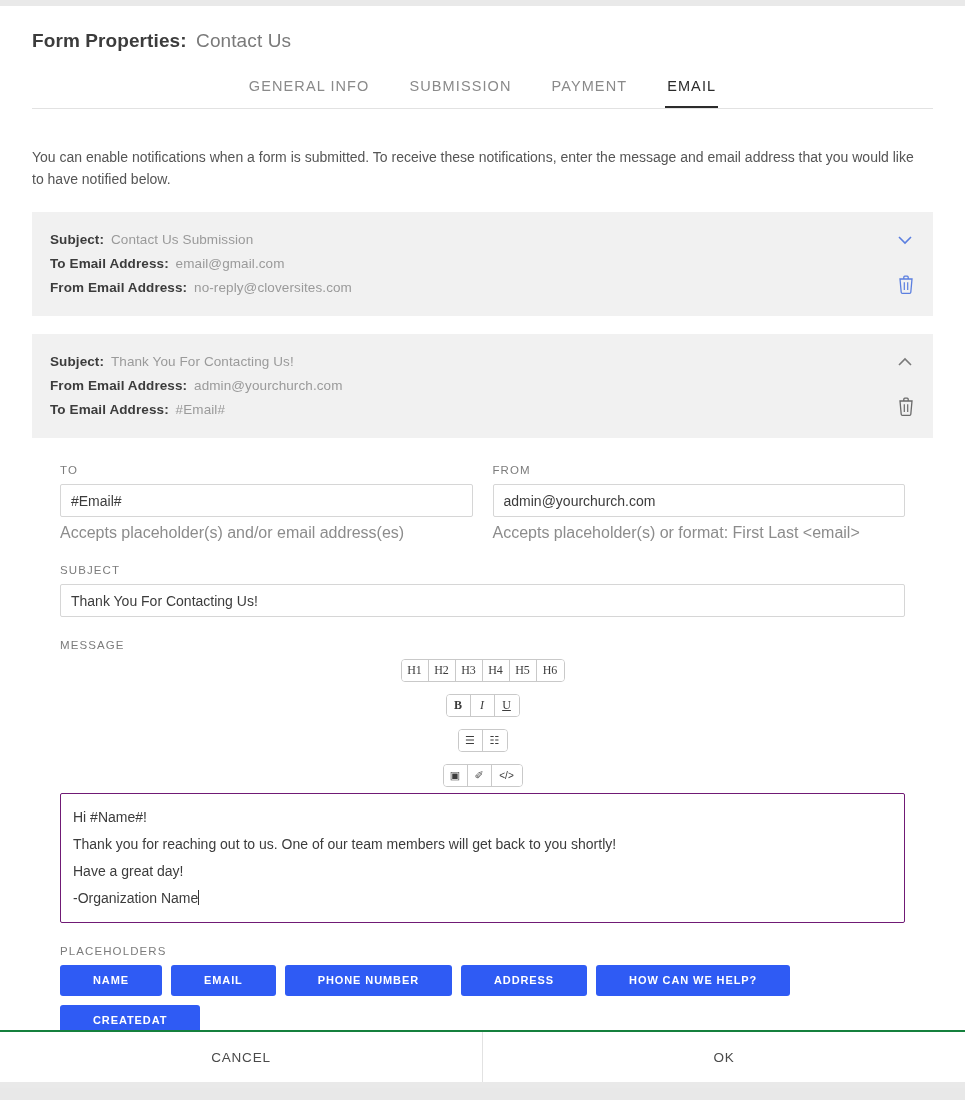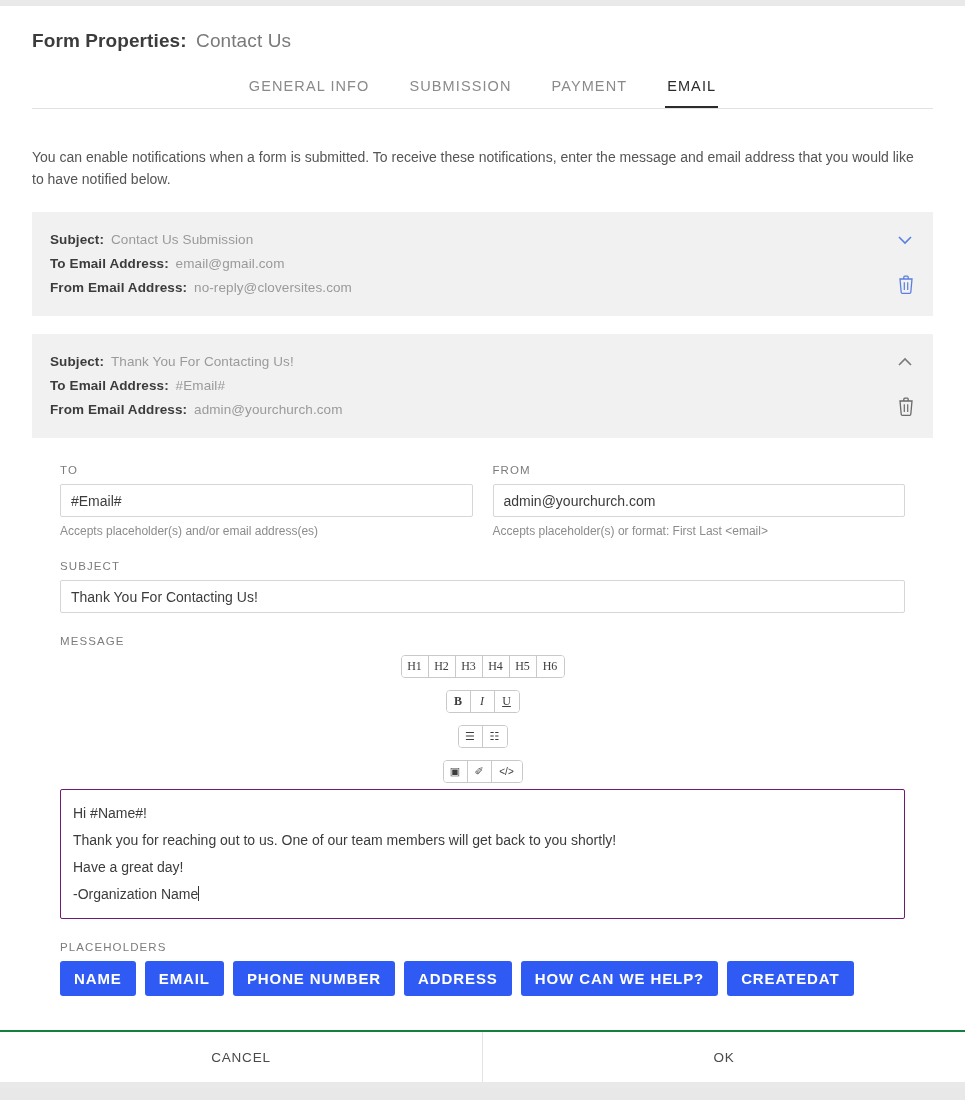--- a/index.html
+++ b/index.html
@@ -136,21 +136,21 @@
     border: 1px solid #d6d6d6;
     border-radius: 2px;
     padding: 0 10px;
     font-size: 14px;
     color: #3c3c3c;
     font-family: "Liberation Sans", sans-serif;
     background: #fff;
     outline: none;
   }
   .fhint {
-    font-size: 12px;
+    font-size: 16px;
     color: #8c8c8c;
     margin-top: 7px;
   }
   .block { margin-top: 22px; }
   
   .toolbar {
     display: flex;
     align-items: center;
     gap: 12px;
     margin-bottom: 6px;
@@ -198,24 +198,24 @@
   
   .ph-row {
     display: flex;
     gap: 9px;
     flex-wrap: wrap;
     margin-top: 4px;
   }
   .ph {
     background: #2f5bf4;
     color: #fff;
-    font-size: 15px;
+    font-size: 11px;
     font-weight: bold;
     letter-spacing: .9px;
-    padding: 10px 14px;
+    padding: 10px 33px;
     border-radius: 3px;
     cursor: pointer;
     line-height: 1;
   }
   .add-email {
     background: #1bbf4c;
     color: #fff;
     font-size: 12.5px;
     font-weight: bold;
     letter-spacing: 1px;
@@ -304,26 +304,26 @@
     </div>
 
     
     <div class="card expanded">
       <div class="card-head">
         <div class="card-line">
           <span>Subject:</span>
           <span class="val">Thank You For Contacting Us!</span>
         </div>
         <div class="card-line">
+          <span>From Email Address:</span>
+          <span class="val">admin@yourchurch.com</span>
+        </div>
+        <div class="card-line">
           <span>To Email Address:</span>
           <span class="val">#Email#</span>
-        </div>
-        <div class="card-line">
-          <span>From Email Address:</span>
-          <span class="val">admin@yourchurch.com</span>
         </div>
         <div class="chev">
           <svg viewBox="0 0 20 20" width="20" height="20">
               <path d="M4 13 L10 7 L16 13" fill="none" stroke="#7a7a7a" stroke-width="1.6"></path>
             </svg>
         </div>
         <div class="trash">
           <svg viewBox="0 0 18 20" width="18" height="20">
             <path d="M3 5 h12 l-1.2 13.2 a1.2 1.2 0 0 1 -1.2 1.1 h-7.2 a1.2 1.2 0 0 1 -1.2 -1.1 Z" fill="none" stroke="#6a6a6a" stroke-width="1.3"></path>
             <path d="M6.8 5 V3.2 a1 1 0 0 1 1 -1 h2.4 a1 1 0 0 1 1 1 V5" fill="none" stroke="#6a6a6a" stroke-width="1.3"></path>

